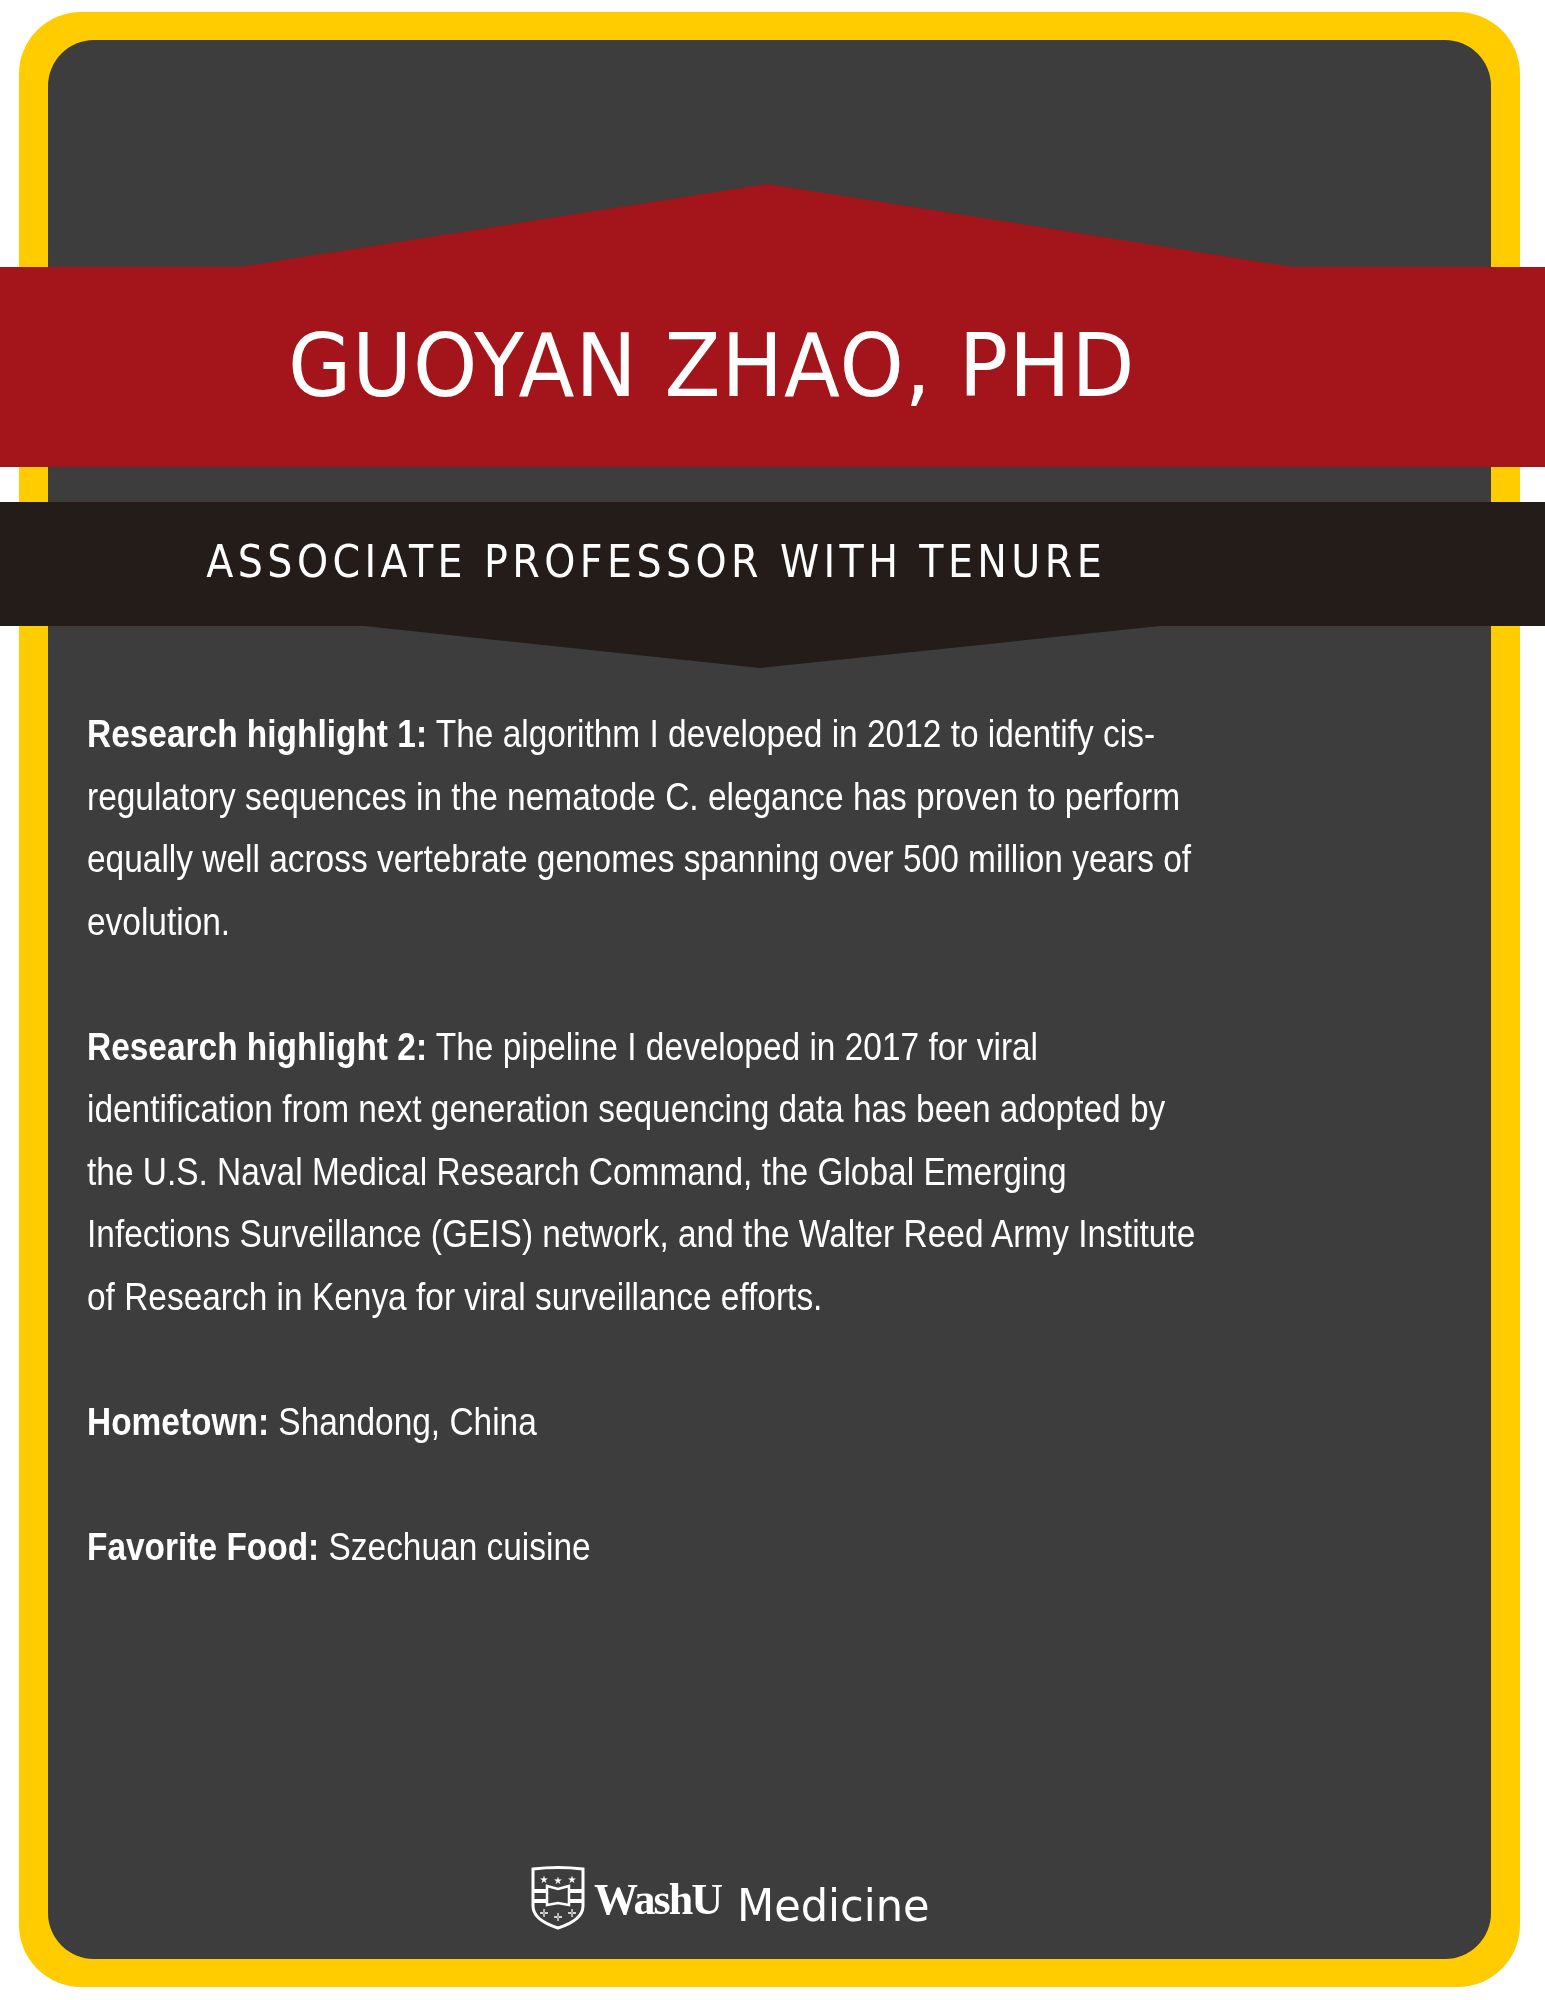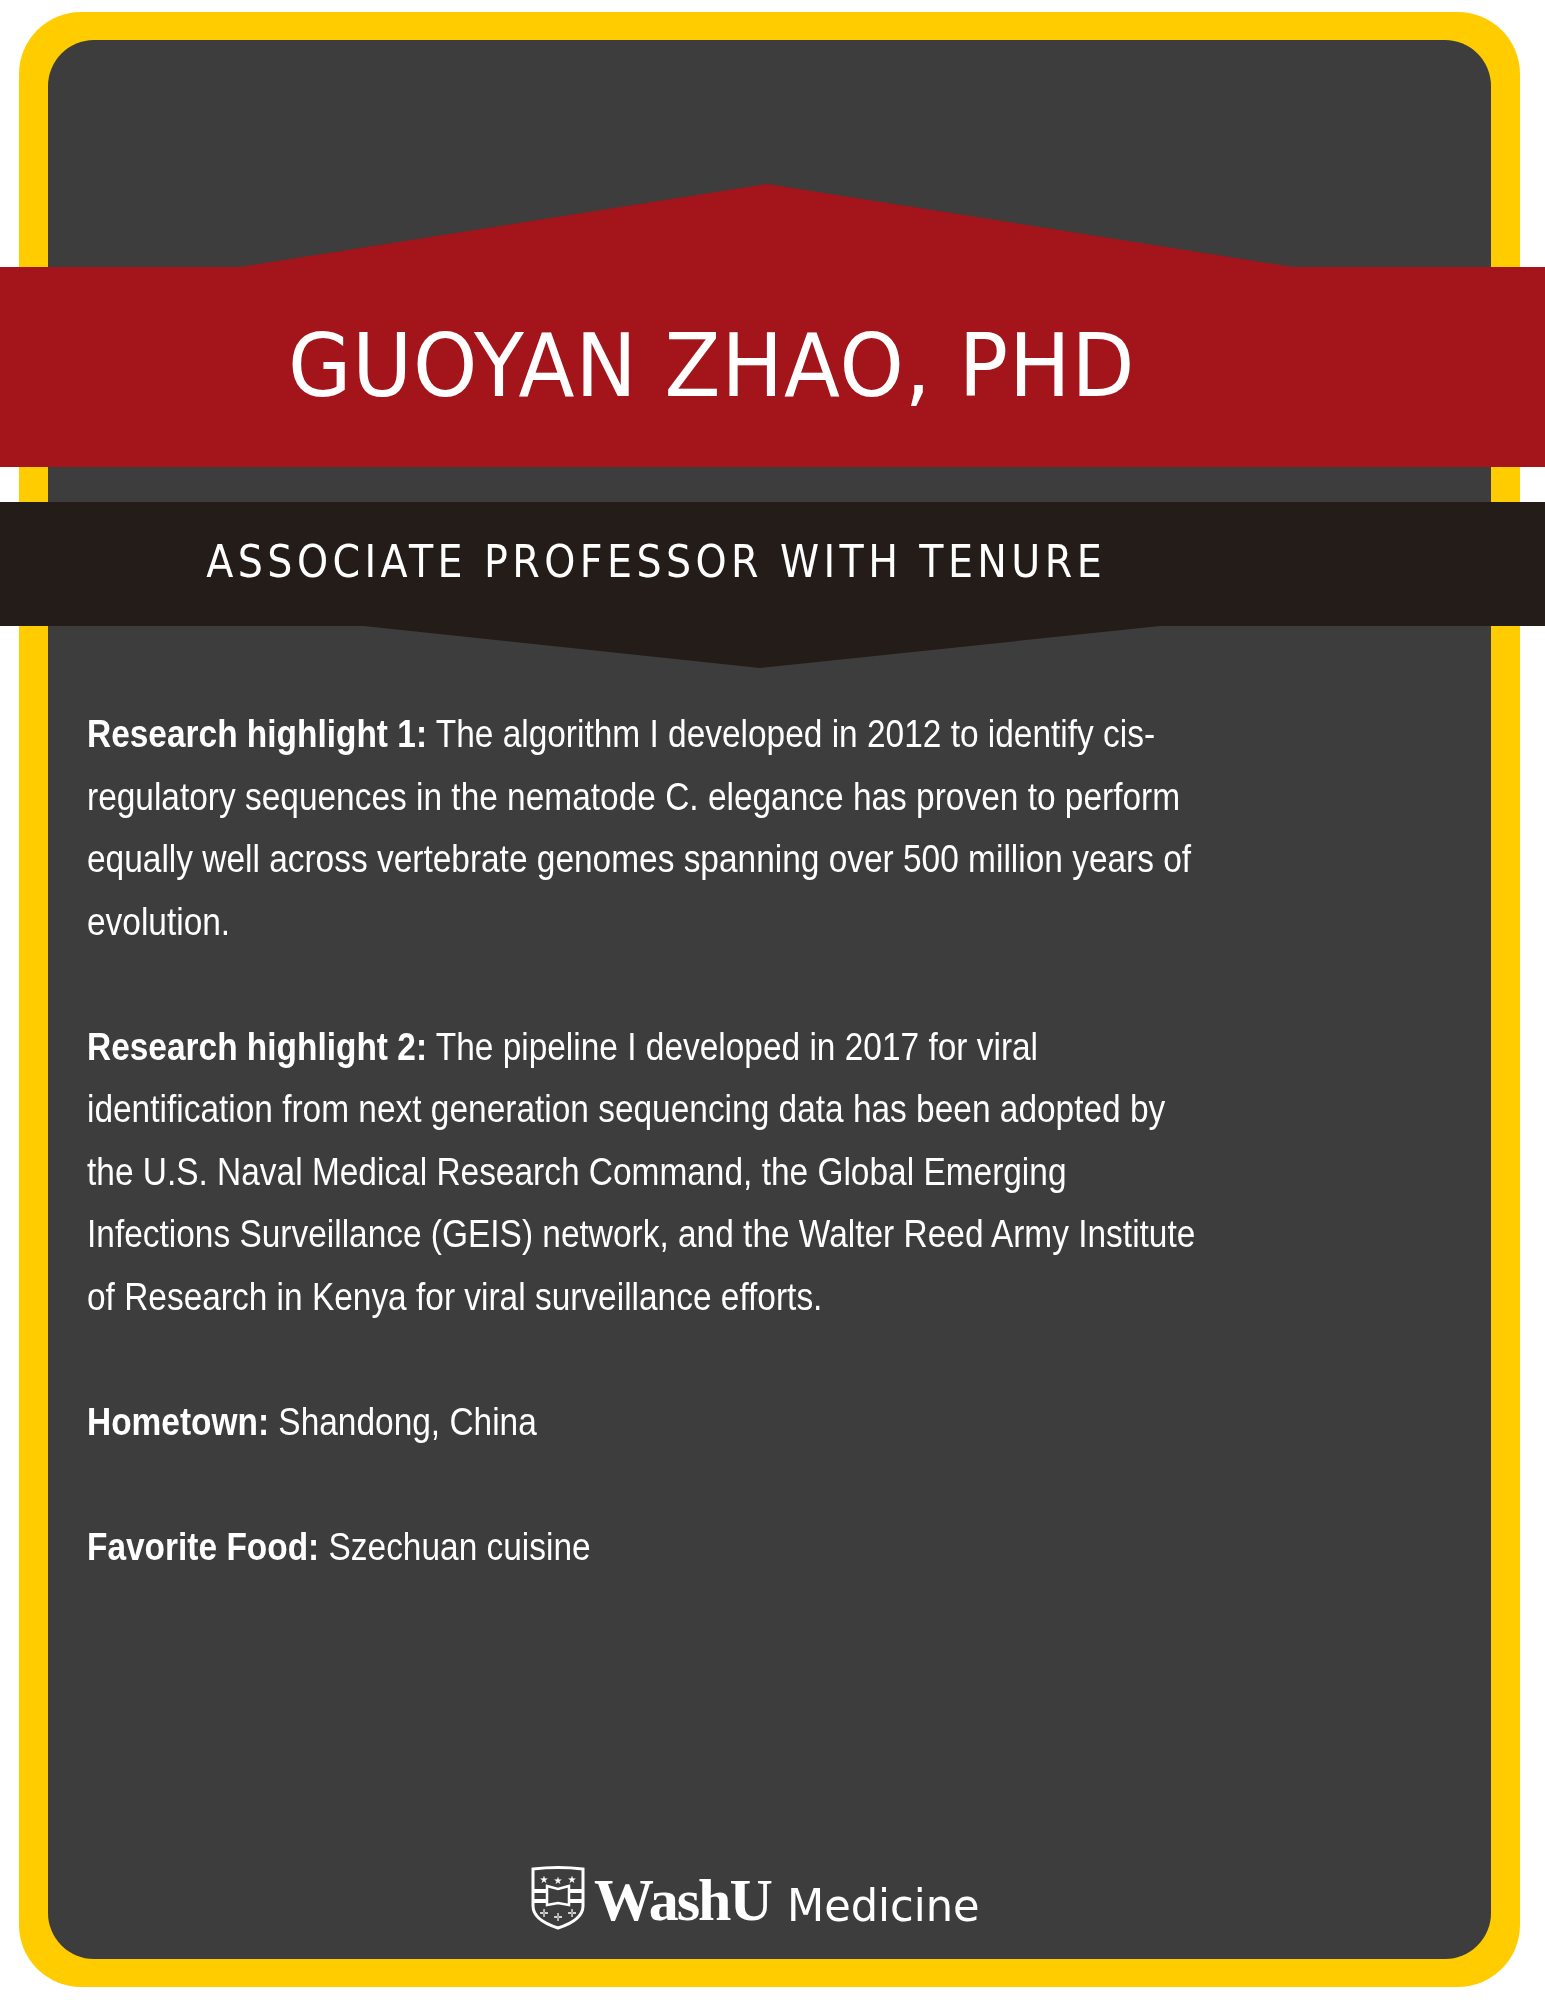--- a/index.html
+++ b/index.html
@@ -41,21 +41,21 @@
   .blank { height: 62.5px; }
   .bold { font-weight: bold; }
   .l1 { transform: scaleX(0.88); }
   .logo {
     position: absolute; left: 530px; top: 1866px; height: 64px;
     display: flex; align-items: center;
   }
   .logo-mark { width: 56px; height: 64px; }
   .logo-washu {
     margin-left: 8px; color: #ffffff; font-family: "Liberation Serif", serif;
-    font-weight: bold; font-size: 60px; letter-spacing: -2px; line-height: 1;
+    font-weight: bold; font-size: 44px; letter-spacing: -2px; line-height: 1;
     position: relative; top: 2px; text-align: center;
   }
   .logo-med {
     margin-left: 14px; color: #ffffff; font-family: "DejaVu Sans", sans-serif;
     font-size: 44px; line-height: 1; position: relative; top: 8px;
     transform: scaleX(0.98);
   }
 </style>
 </head>
 <body>

